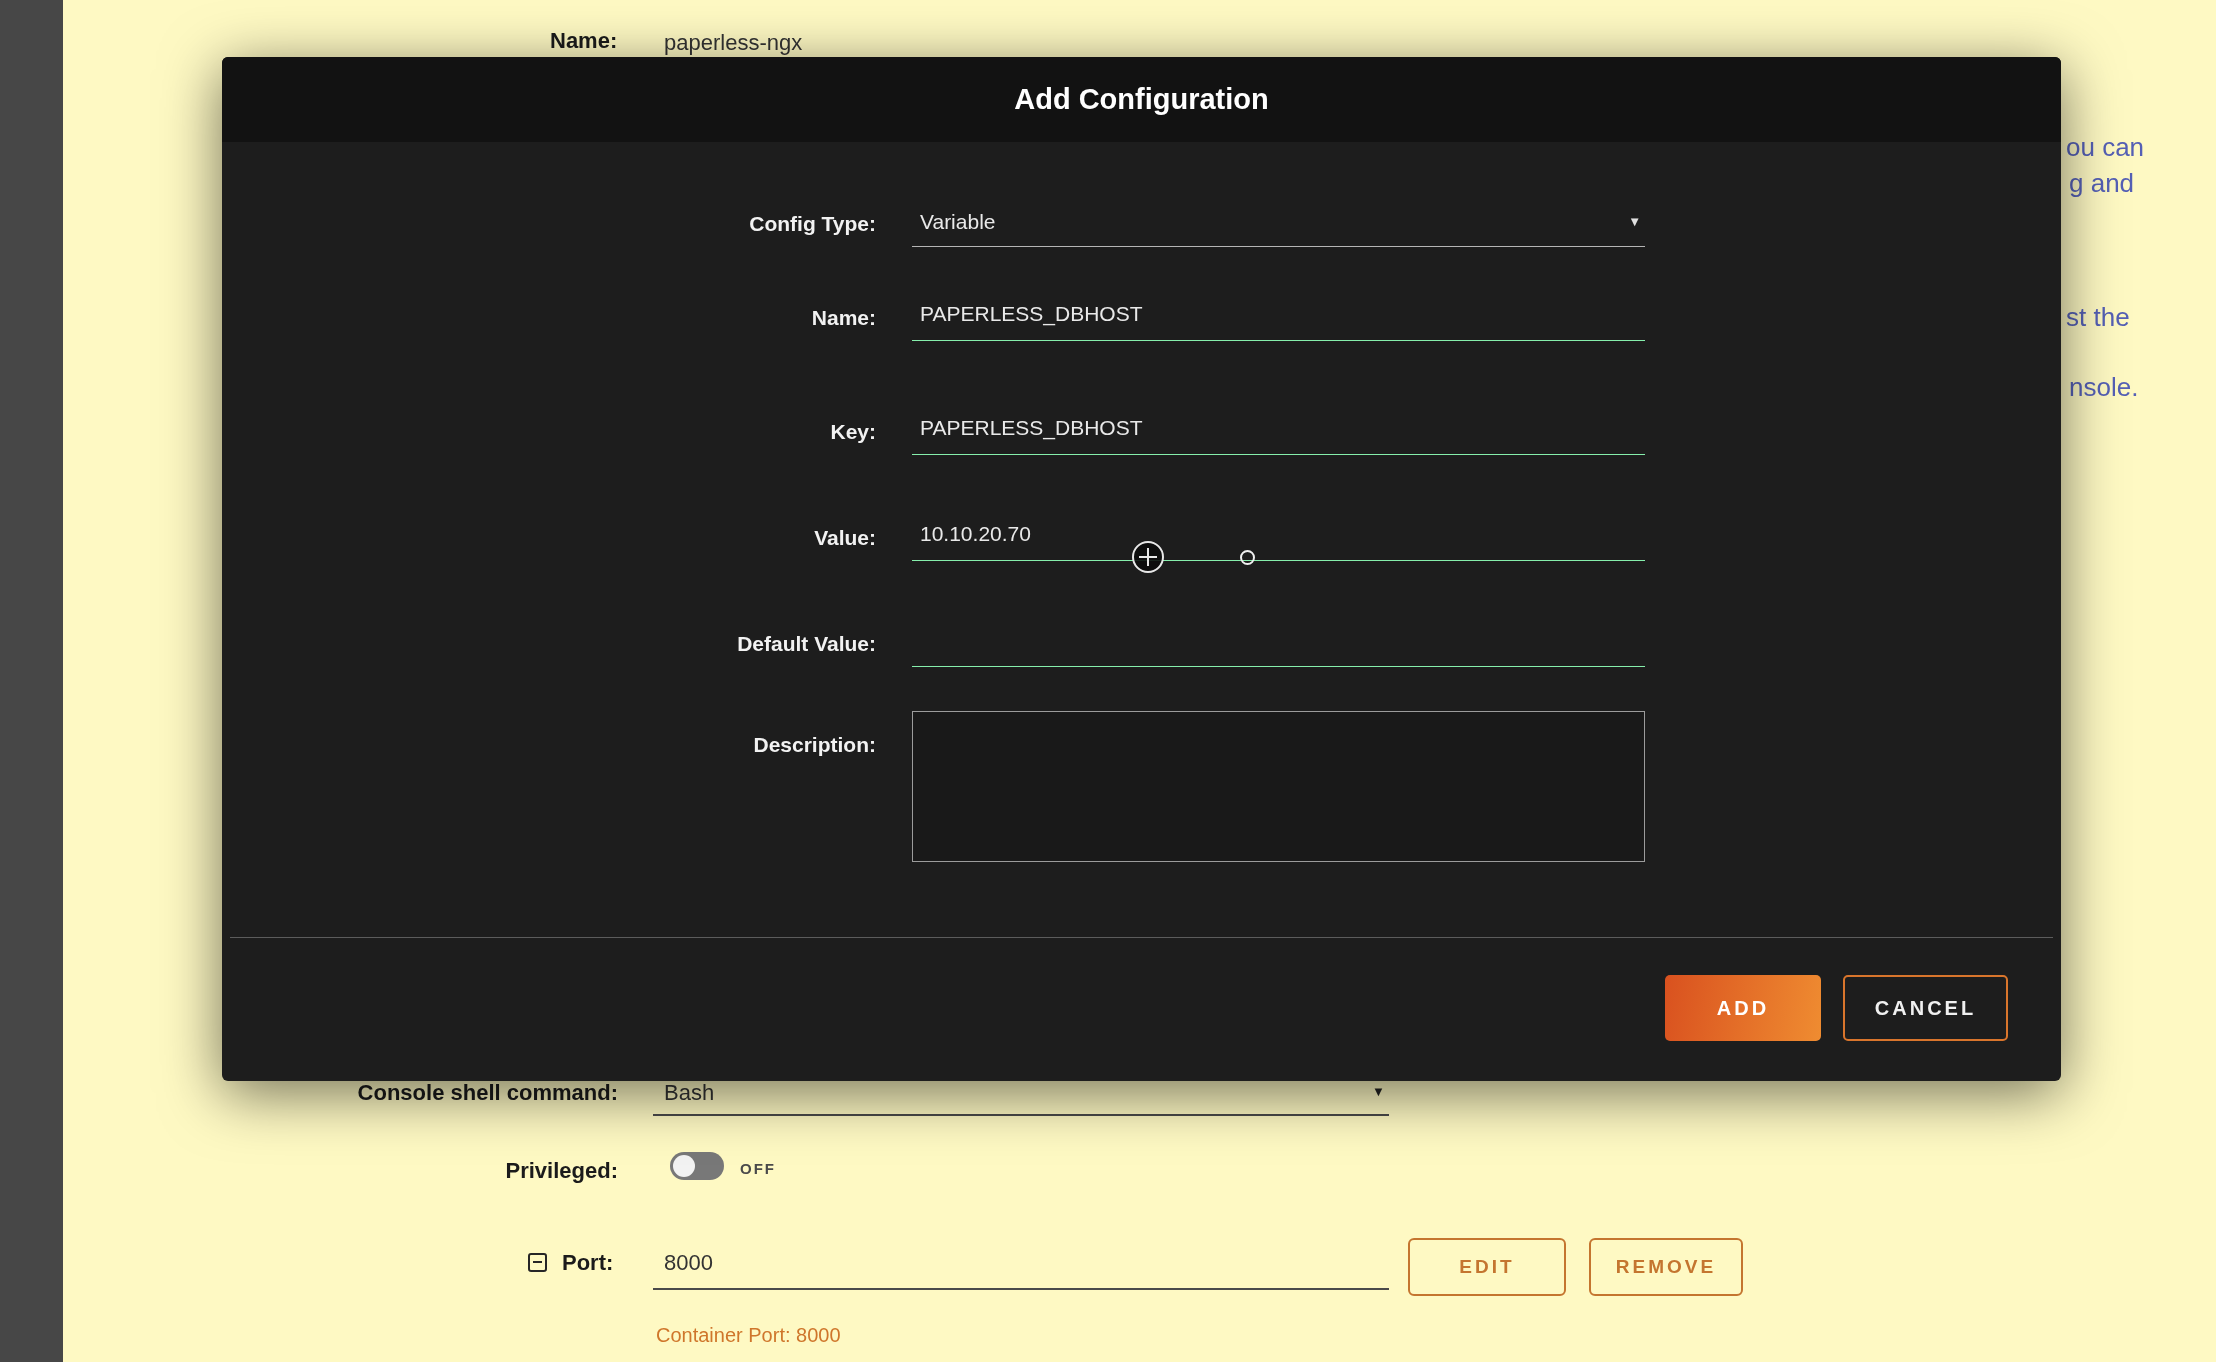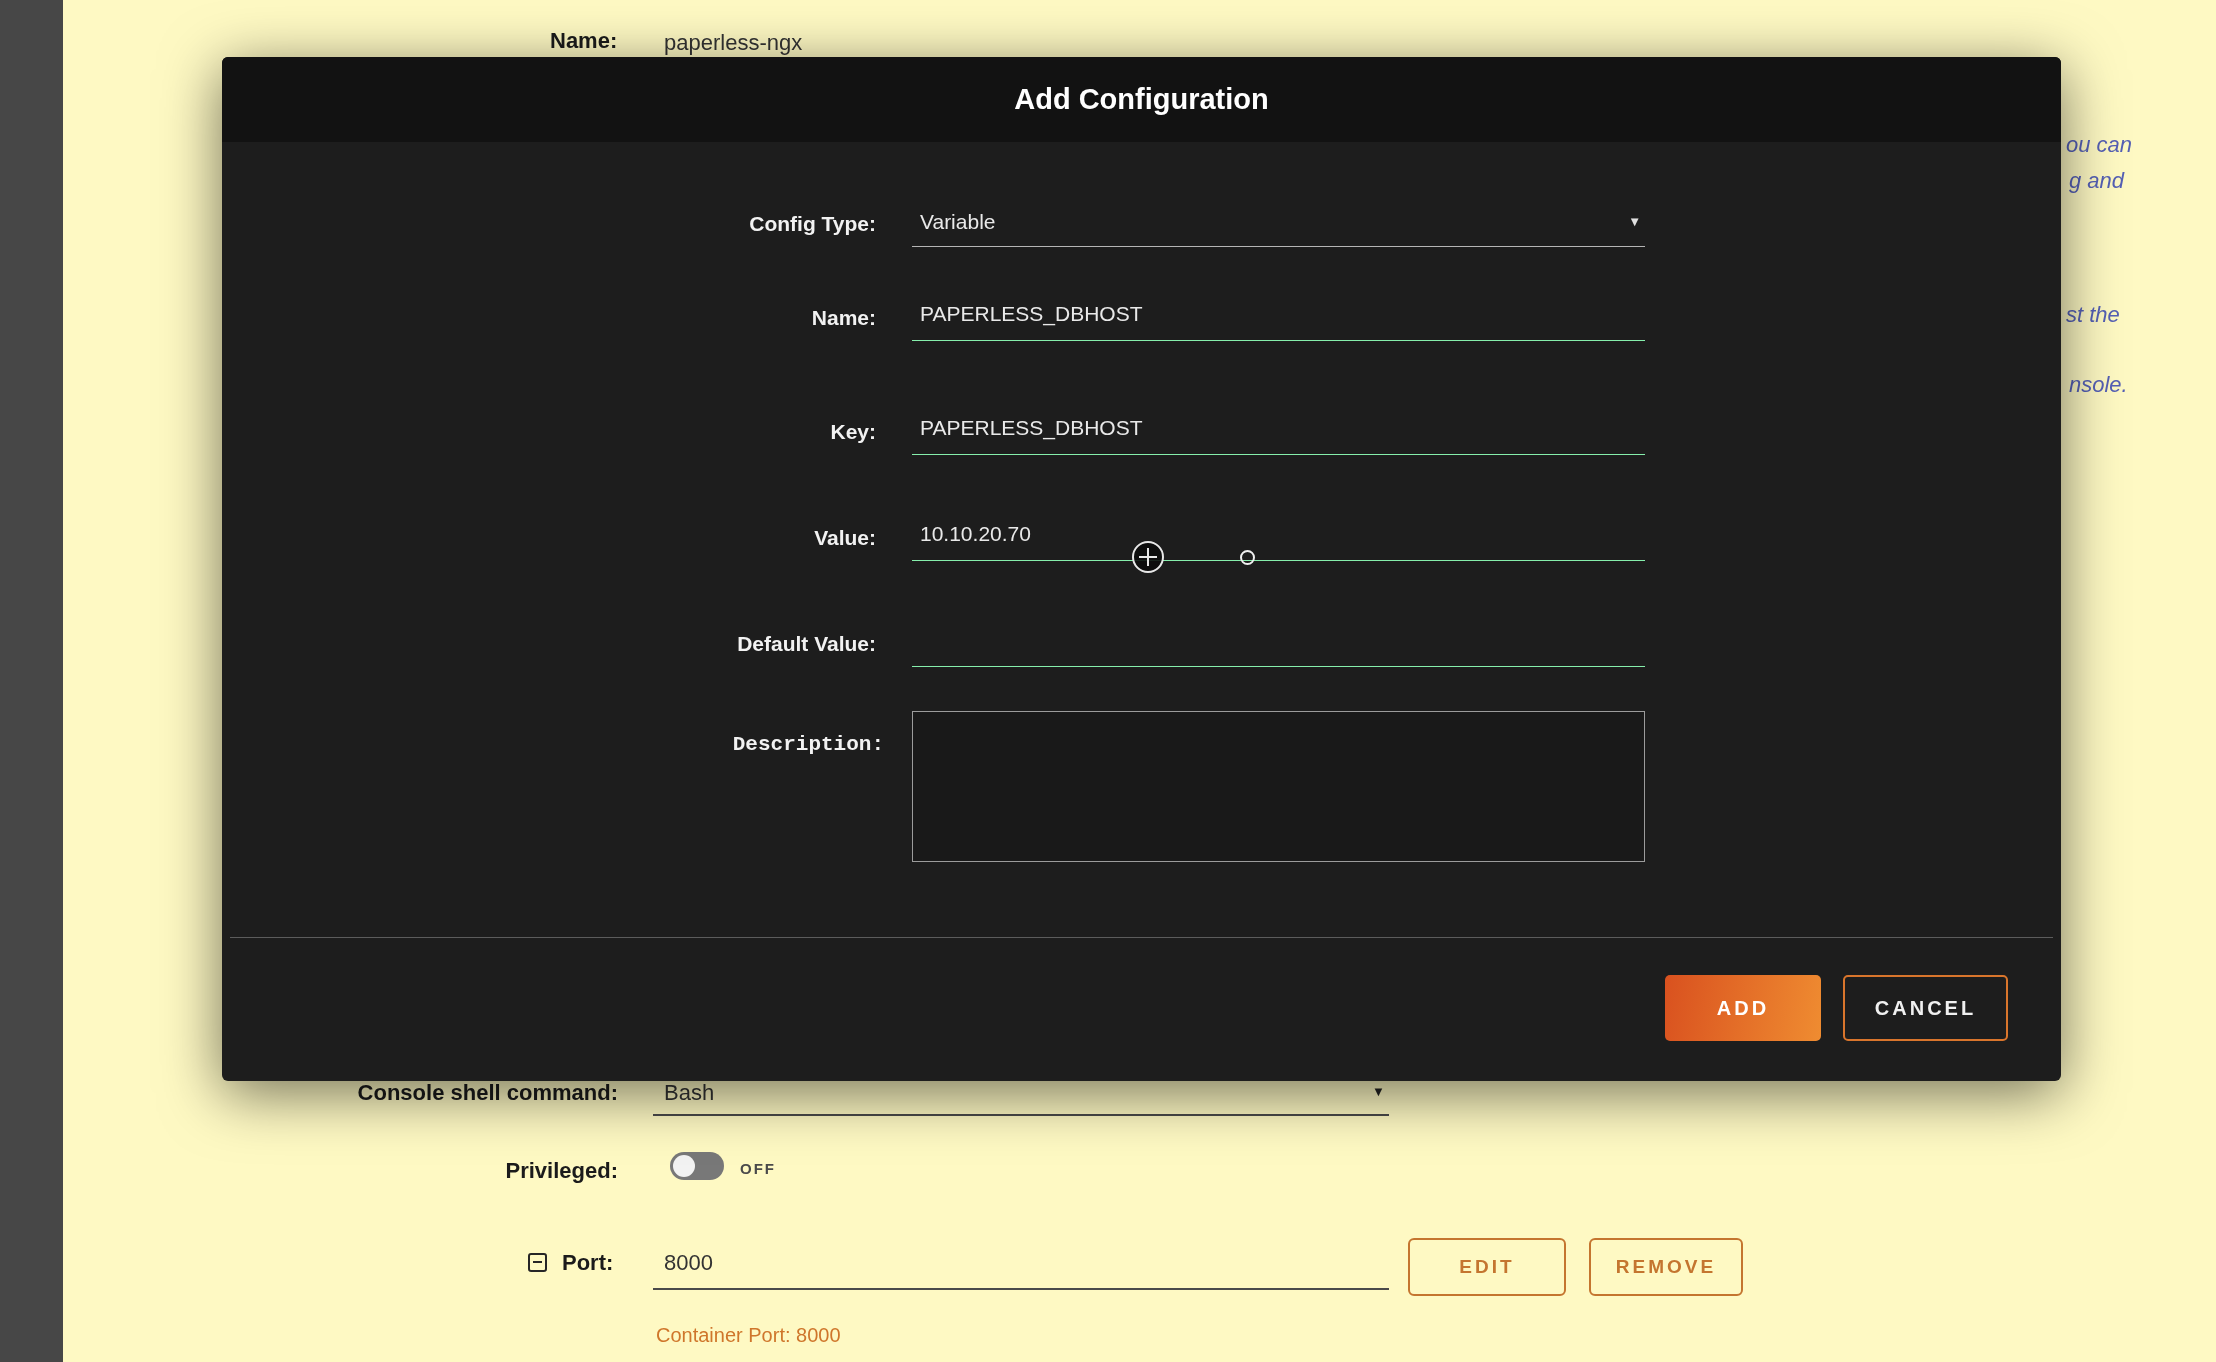--- a/index.html
+++ b/index.html
@@ -8,21 +8,21 @@
   .screen {
     position:relative; width:2216px; height:1362px;
     background:#fef9c3; overflow:hidden;
   }
   .left-strip { position:absolute; left:0; top:0; width:63px; height:100%; background:#474747; }
 
   
   .bg-text { position:absolute; white-space:nowrap; }
   .bg-label { font-weight:bold; font-size:22px; color:#1b1b1b; }
   .bg-value { font-size:22px; color:#333; }
-  .bg-blue { font-size:22px; color:#5560b5;font-style:italic; }
+  .bg-blue { font-size:26px; color:#5560b5; }
   .bg-underline { position:absolute; height:2px; background:#4a4a4a; }
   .bg-arrow { position:absolute; font-size:13px; color:#222; }
 
   .toggle { position:absolute; left:670px; top:1152px; width:54px; height:28px;
     border-radius:14px; background:#787878; }
   .toggle .knob { position:absolute; left:3px; top:3px; width:22px; height:22px;
     border-radius:50%; background:#f2f2f2; }
   .toggle-state { position:absolute; left:740px; top:1160px; font-size:15px; font-weight:bold;
     letter-spacing:2px; color:#4a4a4a; }
 
@@ -55,22 +55,22 @@
   .r1 { top:144px; } .r2 { top:238px; } .r3 { top:352px; } .r4 { top:458px; } .r5 { top:564px; }
 
   .select-field { position:relative; width:100%; height:100%; border-bottom:1px solid #b5b5b5;
     color:#e9e9e9; font-size:21px; line-height:42px; padding-left:8px; cursor:pointer; }
   .select-field .dd-arrow { position:absolute; right:4px; top:14px; font-size:13px; color:#e0e0e0; line-height:1; }
 
   .text-input { width:100%; height:46px; background:transparent; border:none;
     border-bottom:1px solid #86efac; color:#e9e9e9; font-size:21px; padding:0 4px 8px 8px;
     font-family:"Liberation Sans", sans-serif; }
 
-  .desc-label { position:absolute; left:8px; top:665px; width:654px; height:46px; line-height:46px;
-    text-align:right; color:#f2f2f2; font-size:21px; font-weight:bold;font-family:Liberation Mono, monospace; }
+  .desc-label { position:absolute; left:0; top:665px; width:654px; height:46px; line-height:46px;
+    text-align:right; color:#f2f2f2; font-size:21px; font-weight:bold; }
   .desc-area { position:absolute; left:690px; top:654px; width:733px; height:151px;
     background:rgba(0,0,0,0.12); border:1px solid #9c9c9c; color:#e9e9e9; font-size:20px;
     padding:10px; resize:none; font-family:"Liberation Sans", sans-serif; }
 
   .modal-divider { position:absolute; left:8px; top:880px; width:calc(100% - 16px); height:1px; background:#5c5c5c; }
 
   .btn { position:absolute; top:918px; height:66px; display:flex; align-items:center; justify-content:center;
     font-weight:bold; font-size:20px; letter-spacing:3px; border-radius:5px; cursor:pointer; }
   .btn-add { left:1443px; width:156px; background:linear-gradient(100deg, #d9511f, #ef8c31);
     color:#ffffff; border:none; }

